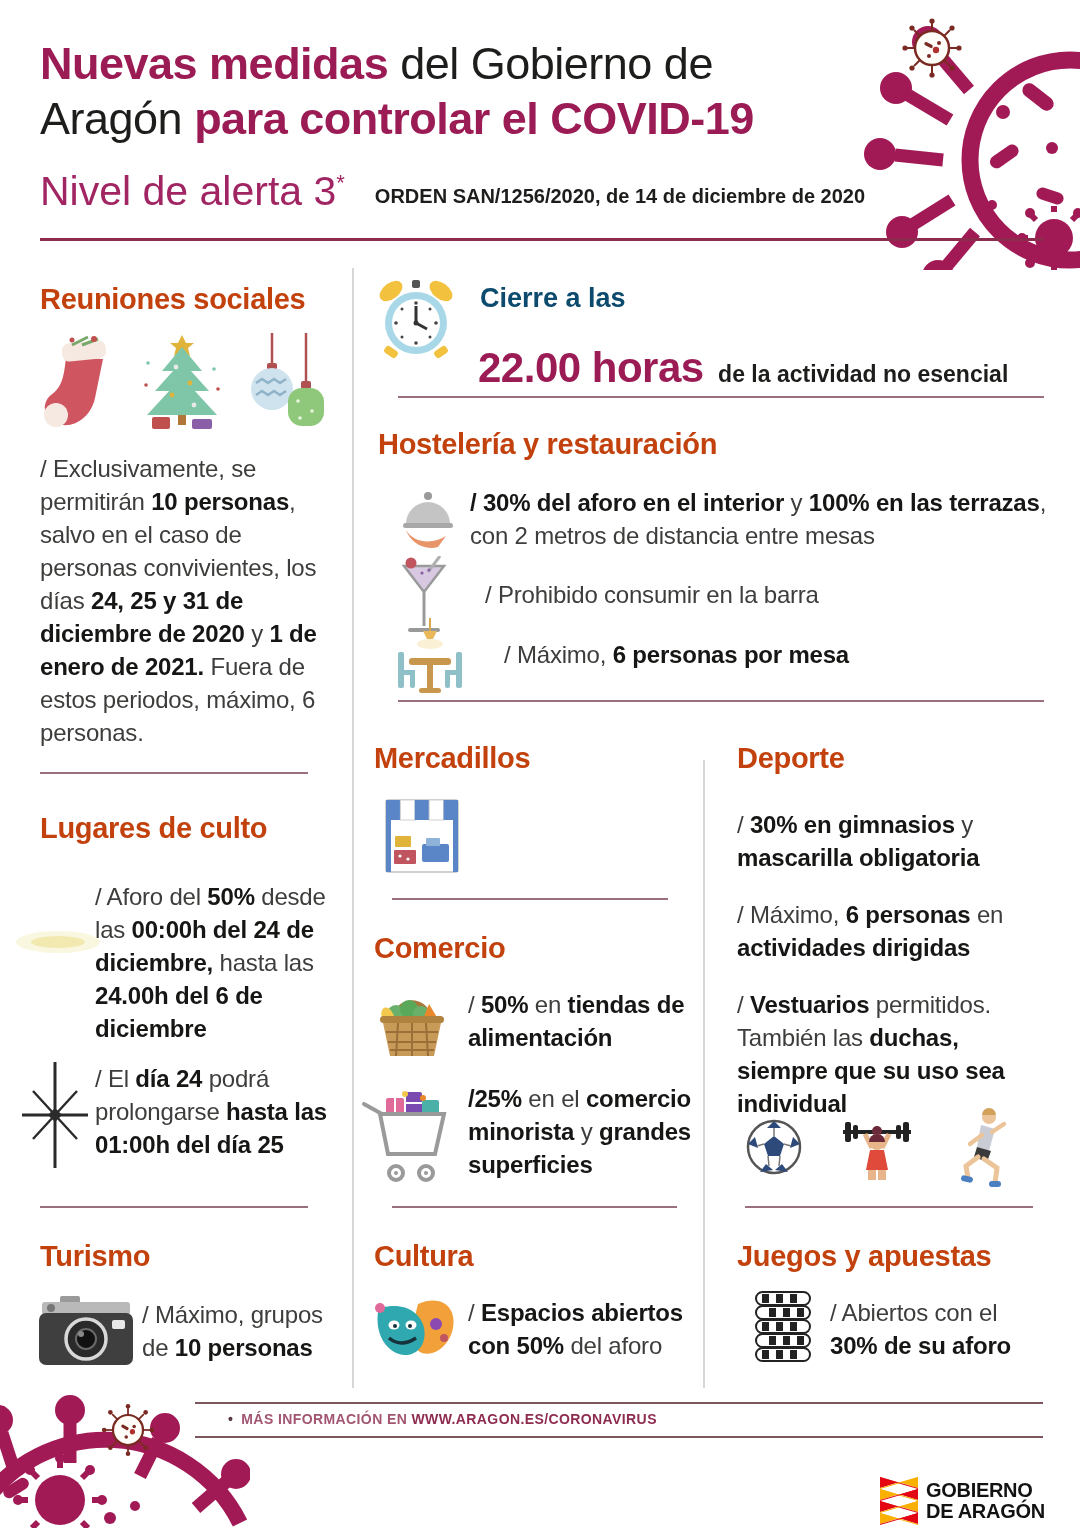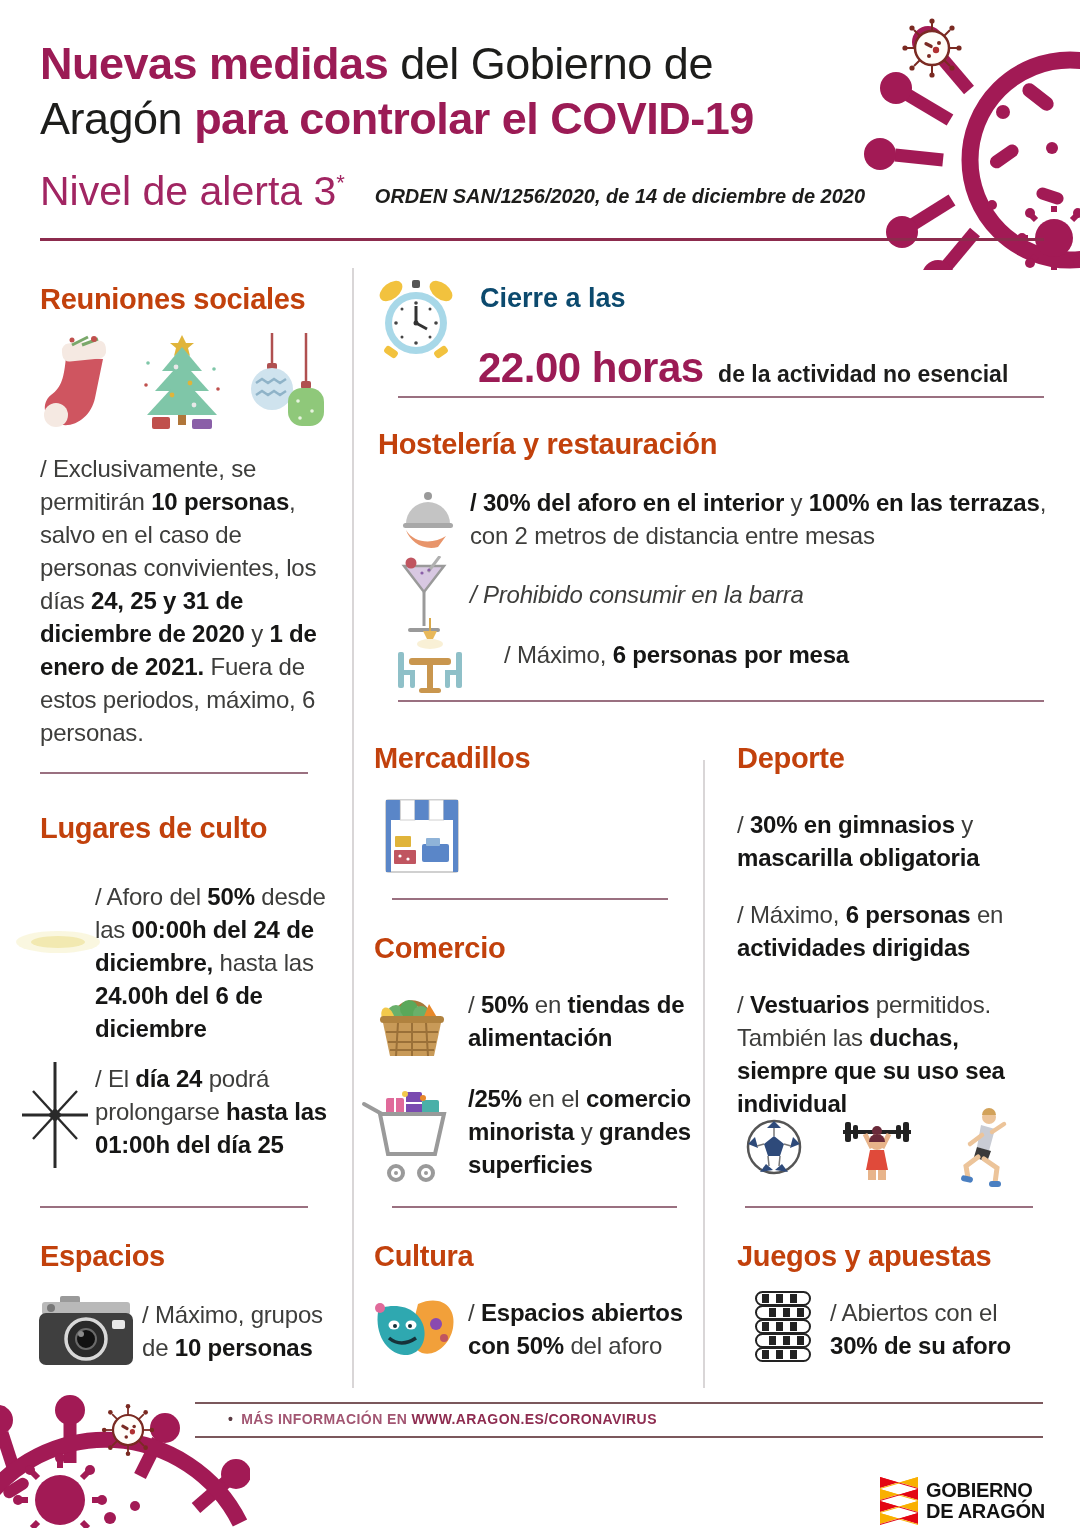--- a/index.html
+++ b/index.html
@@ -4,21 +4,21 @@
 <style>
   html,body{margin:0;padding:0;background:#ffffff;}
   body{font-family:"Liberation Sans", sans-serif;}
   #page{position:relative;width:1080px;height:1528px;background:#ffffff;overflow:hidden;}
   .abs{position:absolute;}
   .title{font-size:45px;line-height:55px;font-weight:400;color:#1d1d1b;letter-spacing:-0.5px;}
   .title .b{font-weight:700;}
   .title .a{color:#9b1b55;}
   .alert{font-size:41px;font-weight:400;color:#a12562;}
   .alert sup{font-size:22px;}
-  .order{font-size:20px;font-style:italic;font-weight:700;color:#1d1d1b;}
+  .order{font-size:20px;font-weight:700;color:#1d1d1b;}
   .h2{font-size:29px;font-weight:700;color:#c2410c;letter-spacing:-0.3px;}
   .body-text{font-size:24px;line-height:33px;color:#3d3d3b;font-weight:400;letter-spacing:-0.2px;}
   .body-text .b{font-weight:700;color:#161615;}
   .rule{background:#8c2b4d;height:3px;}
   .thin-rule{background:#9a7080;height:2px;}
   .vrule{background:#d9d6d7;width:2px;}
   .frule{background:#7b585c;height:2px;}
   .cierre-pre{font-size:27px;font-weight:700;color:#0c4a6e;}
   .cierre-time{font-size:42px;font-weight:700;color:#9b1b55;letter-spacing:-0.5px;}
   .cierre-post{font-size:23px;font-weight:700;color:#1d1d1b;}
@@ -177,21 +177,21 @@
   <svg class="abs" style="left:16px;top:1062px;" width="78" height="106" viewBox="0 0 78 106">
     <line x1="39" y1="0" x2="39" y2="106" stroke="#2a2a2a" stroke-width="3"></line>
     <line x1="6" y1="53" x2="72" y2="53" stroke="#2a2a2a" stroke-width="3"></line>
     <line x1="17" y1="29" x2="61" y2="77" stroke="#2a2a2a" stroke-width="2.4"></line>
     <line x1="61" y1="29" x2="17" y2="77" stroke="#2a2a2a" stroke-width="2.4"></line>
     <rect x="34" y="48" width="10" height="10" fill="#2a2a2a" transform="rotate(45 39 53)"></rect>
   </svg>
   <div class="abs body-text" style="left:95px;top:1062px;width:248px;"><span>/ El </span><span class="b">día 24</span><span> podrá prolongarse </span><span class="b">hasta las 01:00h del día 25</span></div>
 
   <div class="abs thin-rule" style="left:40px;top:1206px;width:268px;"></div>
-  <div class="abs h2" style="left:40px;top:1240px;">Espacios</div>
+  <div class="abs h2" style="left:40px;top:1240px;">Turismo</div>
 
   <svg class="abs" style="left:36px;top:1292px;" width="100" height="78" viewBox="0 0 100 78">
     <rect x="24" y="4" width="20" height="10" rx="2" fill="#9a9a9a"></rect>
     <rect x="6" y="10" width="88" height="13" rx="3" fill="#b9b9b9"></rect>
     <rect x="3" y="21" width="94" height="52" rx="7" fill="#3f3f3f"></rect>
     <circle cx="50" cy="47" r="20" fill="#2a2a2a" stroke="#d8d8d8" stroke-width="3.5"></circle>
     <circle cx="50" cy="47" r="10" fill="#111111" stroke="#6a6a6a" stroke-width="2"></circle>
     <circle cx="45" cy="42" r="3" fill="#8a8a8a"></circle>
     <rect x="76" y="28" width="13" height="9" rx="2" fill="#e8e8e8"></rect>
     <circle cx="15" cy="16" r="4" fill="#777777"></circle>
@@ -239,21 +239,21 @@
 
   <svg class="abs" style="left:400px;top:556px;" width="48" height="86" viewBox="0 0 48 86">
     <polygon points="4,10 44,10 24,36" fill="#d8c8e2" stroke="#9a9a9a" stroke-width="2.5"></polygon>
     <line x1="28" y1="16" x2="40" y2="0" stroke="#b0b0b0" stroke-width="3"></line>
     <circle cx="11" cy="7" r="5.5" fill="#c05560"></circle>
     <circle cx="22" cy="17" r="1.6" fill="#8a5fa8"></circle>
       <circle cx="29" cy="14" r="1.6" fill="#8a5fa8"></circle>
     <line x1="24" y1="36" x2="24" y2="70" stroke="#9a9a9a" stroke-width="3"></line>
     <line x1="10" y1="74" x2="38" y2="74" stroke="#9a9a9a" stroke-width="4" stroke-linecap="round"></line>
   </svg>
-  <div class="abs body-text" style="left:470px;top:578px;width:578px;font-style:italic;"><span>/ Prohibido consumir en la barra</span></div>
+  <div class="abs body-text" style="left:485px;top:578px;width:578px;"><span>/ Prohibido consumir en la barra</span></div>
 
   <svg class="abs" style="left:392px;top:618px;" width="76" height="80" viewBox="0 0 76 80">
     <line x1="38" y1="0" x2="38" y2="13" stroke="#d8a84a" stroke-width="2"></line>
     <polygon points="31,13 45,13 41,21 35,21" fill="#e8b85a"></polygon>
     <ellipse cx="38" cy="26" rx="13" ry="5" fill="#f8eccc" opacity="0.8"></ellipse>
     <rect x="6" y="34" width="6" height="36" rx="2" fill="#8fc0c8"></rect>
     <rect x="6" y="52" width="17" height="5" fill="#8fc0c8"></rect>
     <rect x="18" y="52" width="5" height="18" rx="2" fill="#8fc0c8"></rect>
     <rect x="64" y="34" width="6" height="36" rx="2" fill="#8fc0c8"></rect>
     <rect x="53" y="52" width="17" height="5" fill="#8fc0c8"></rect>

